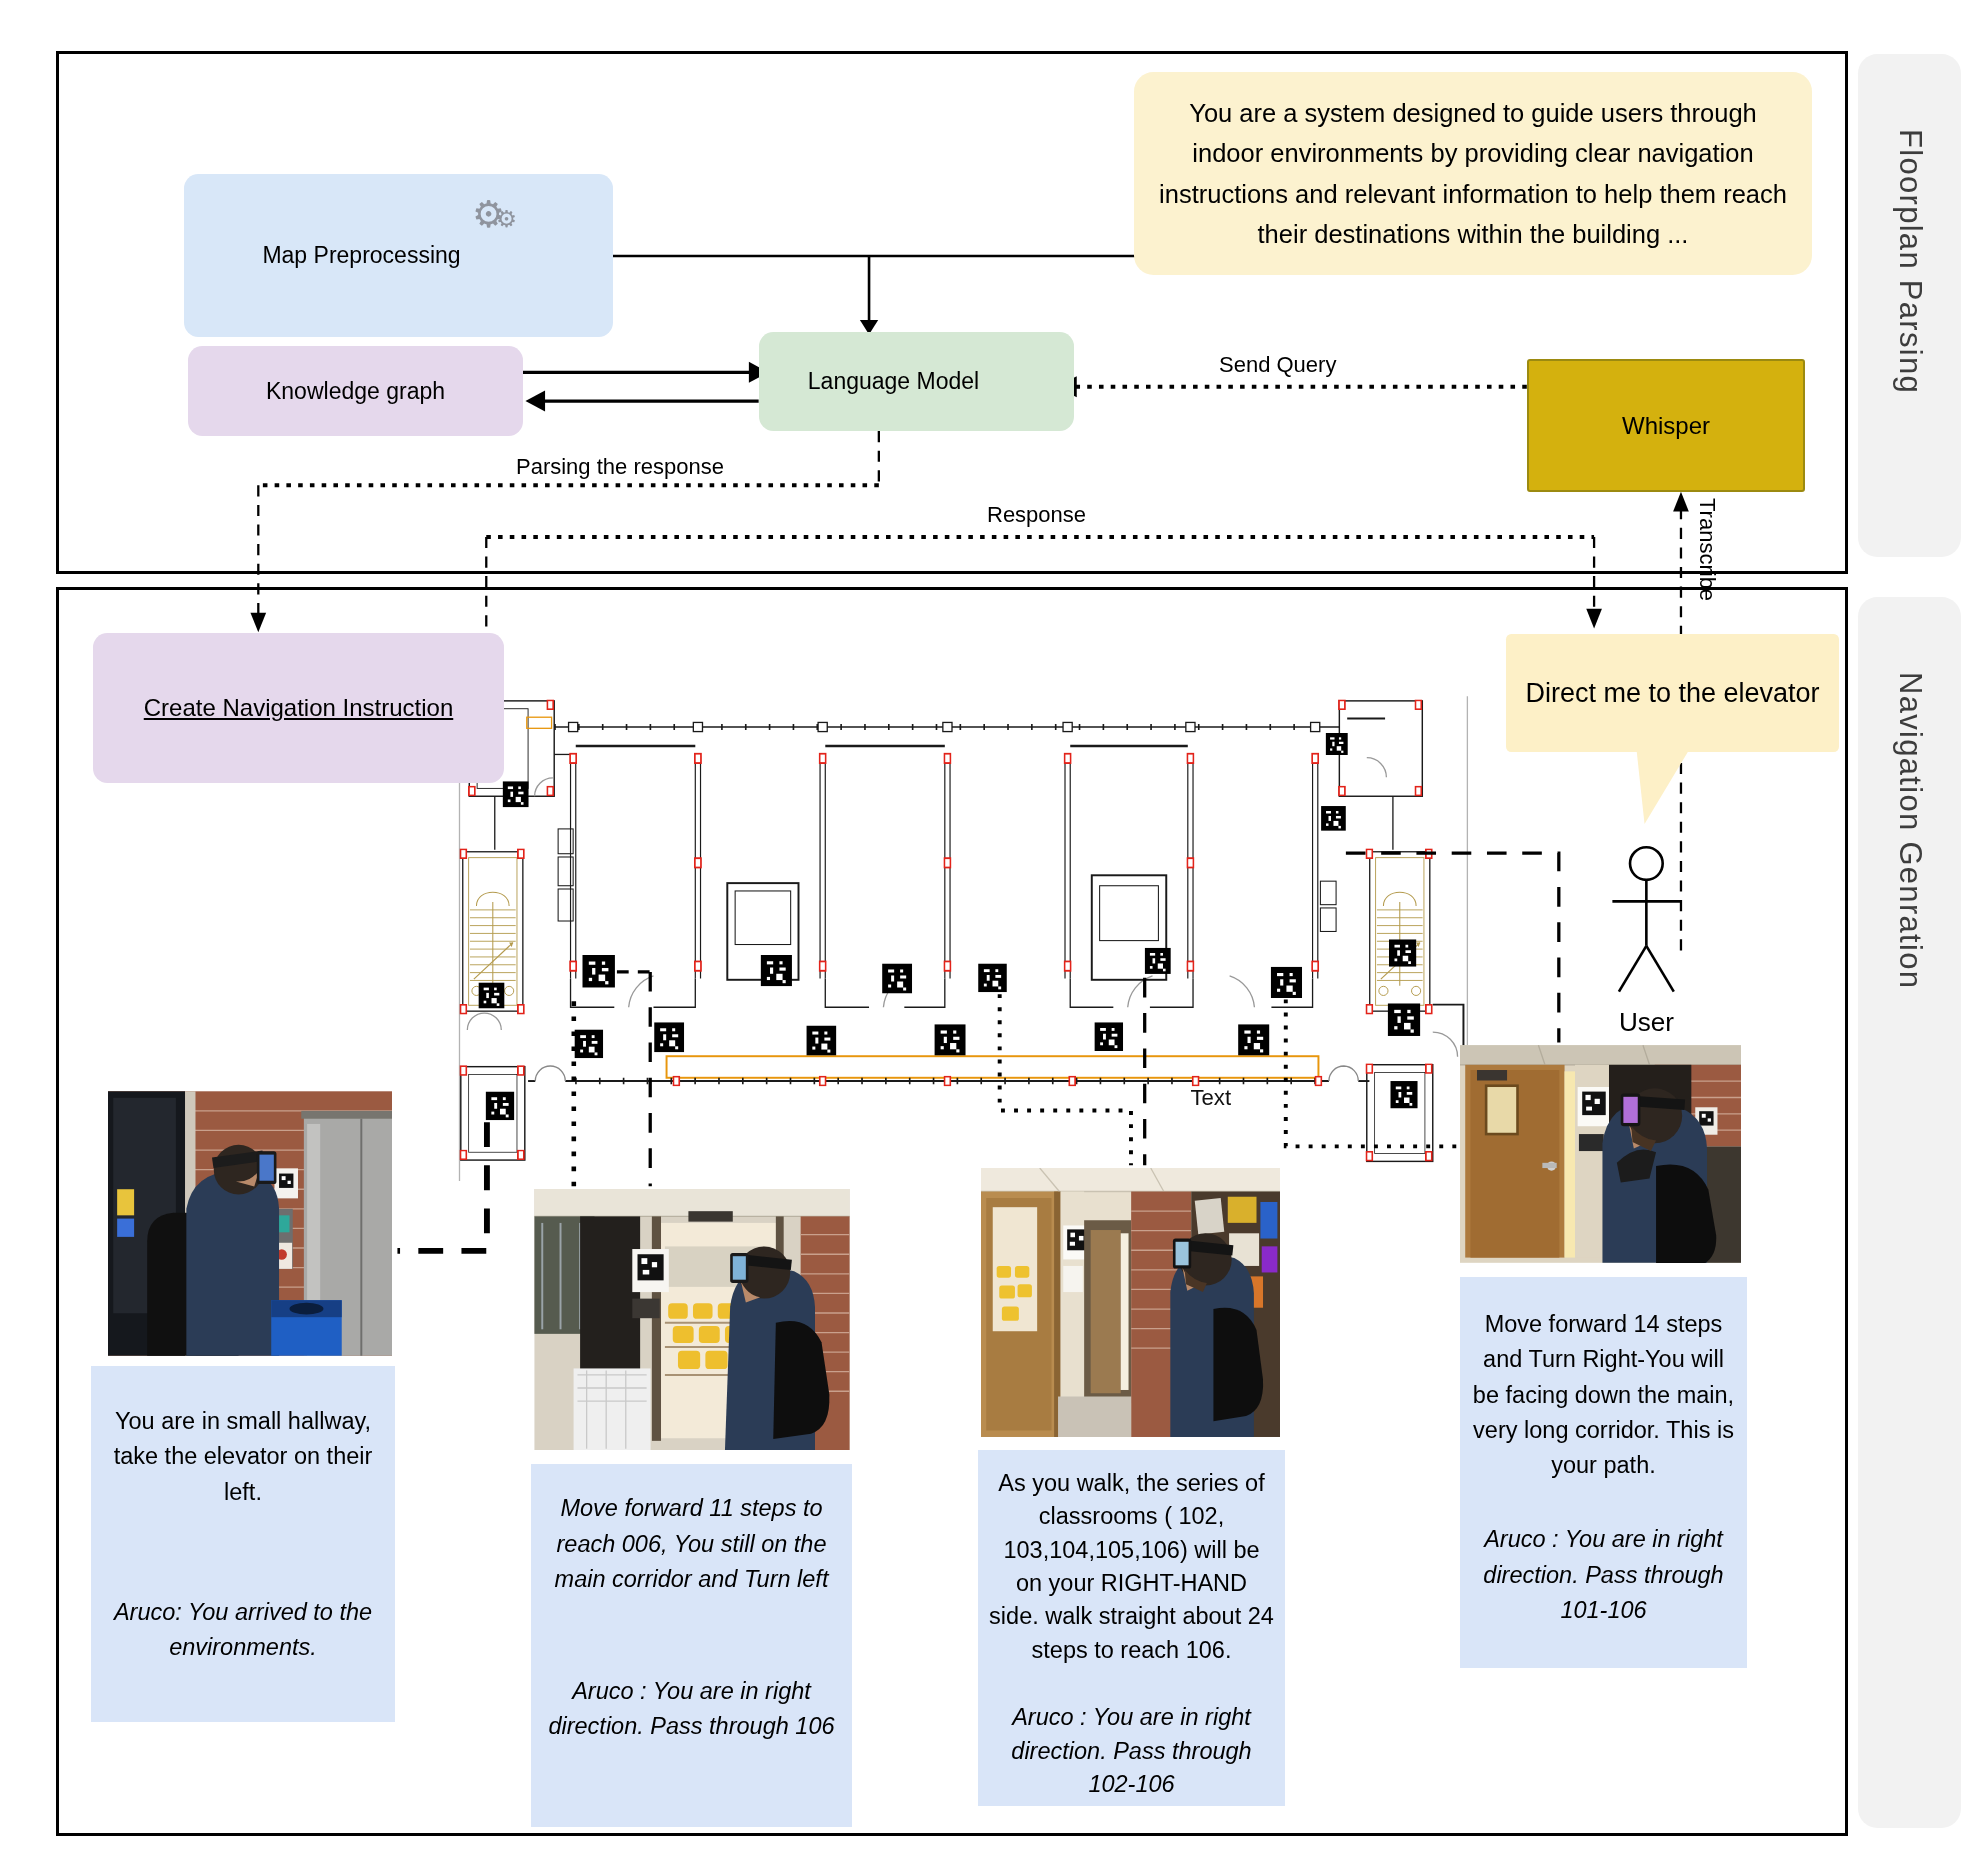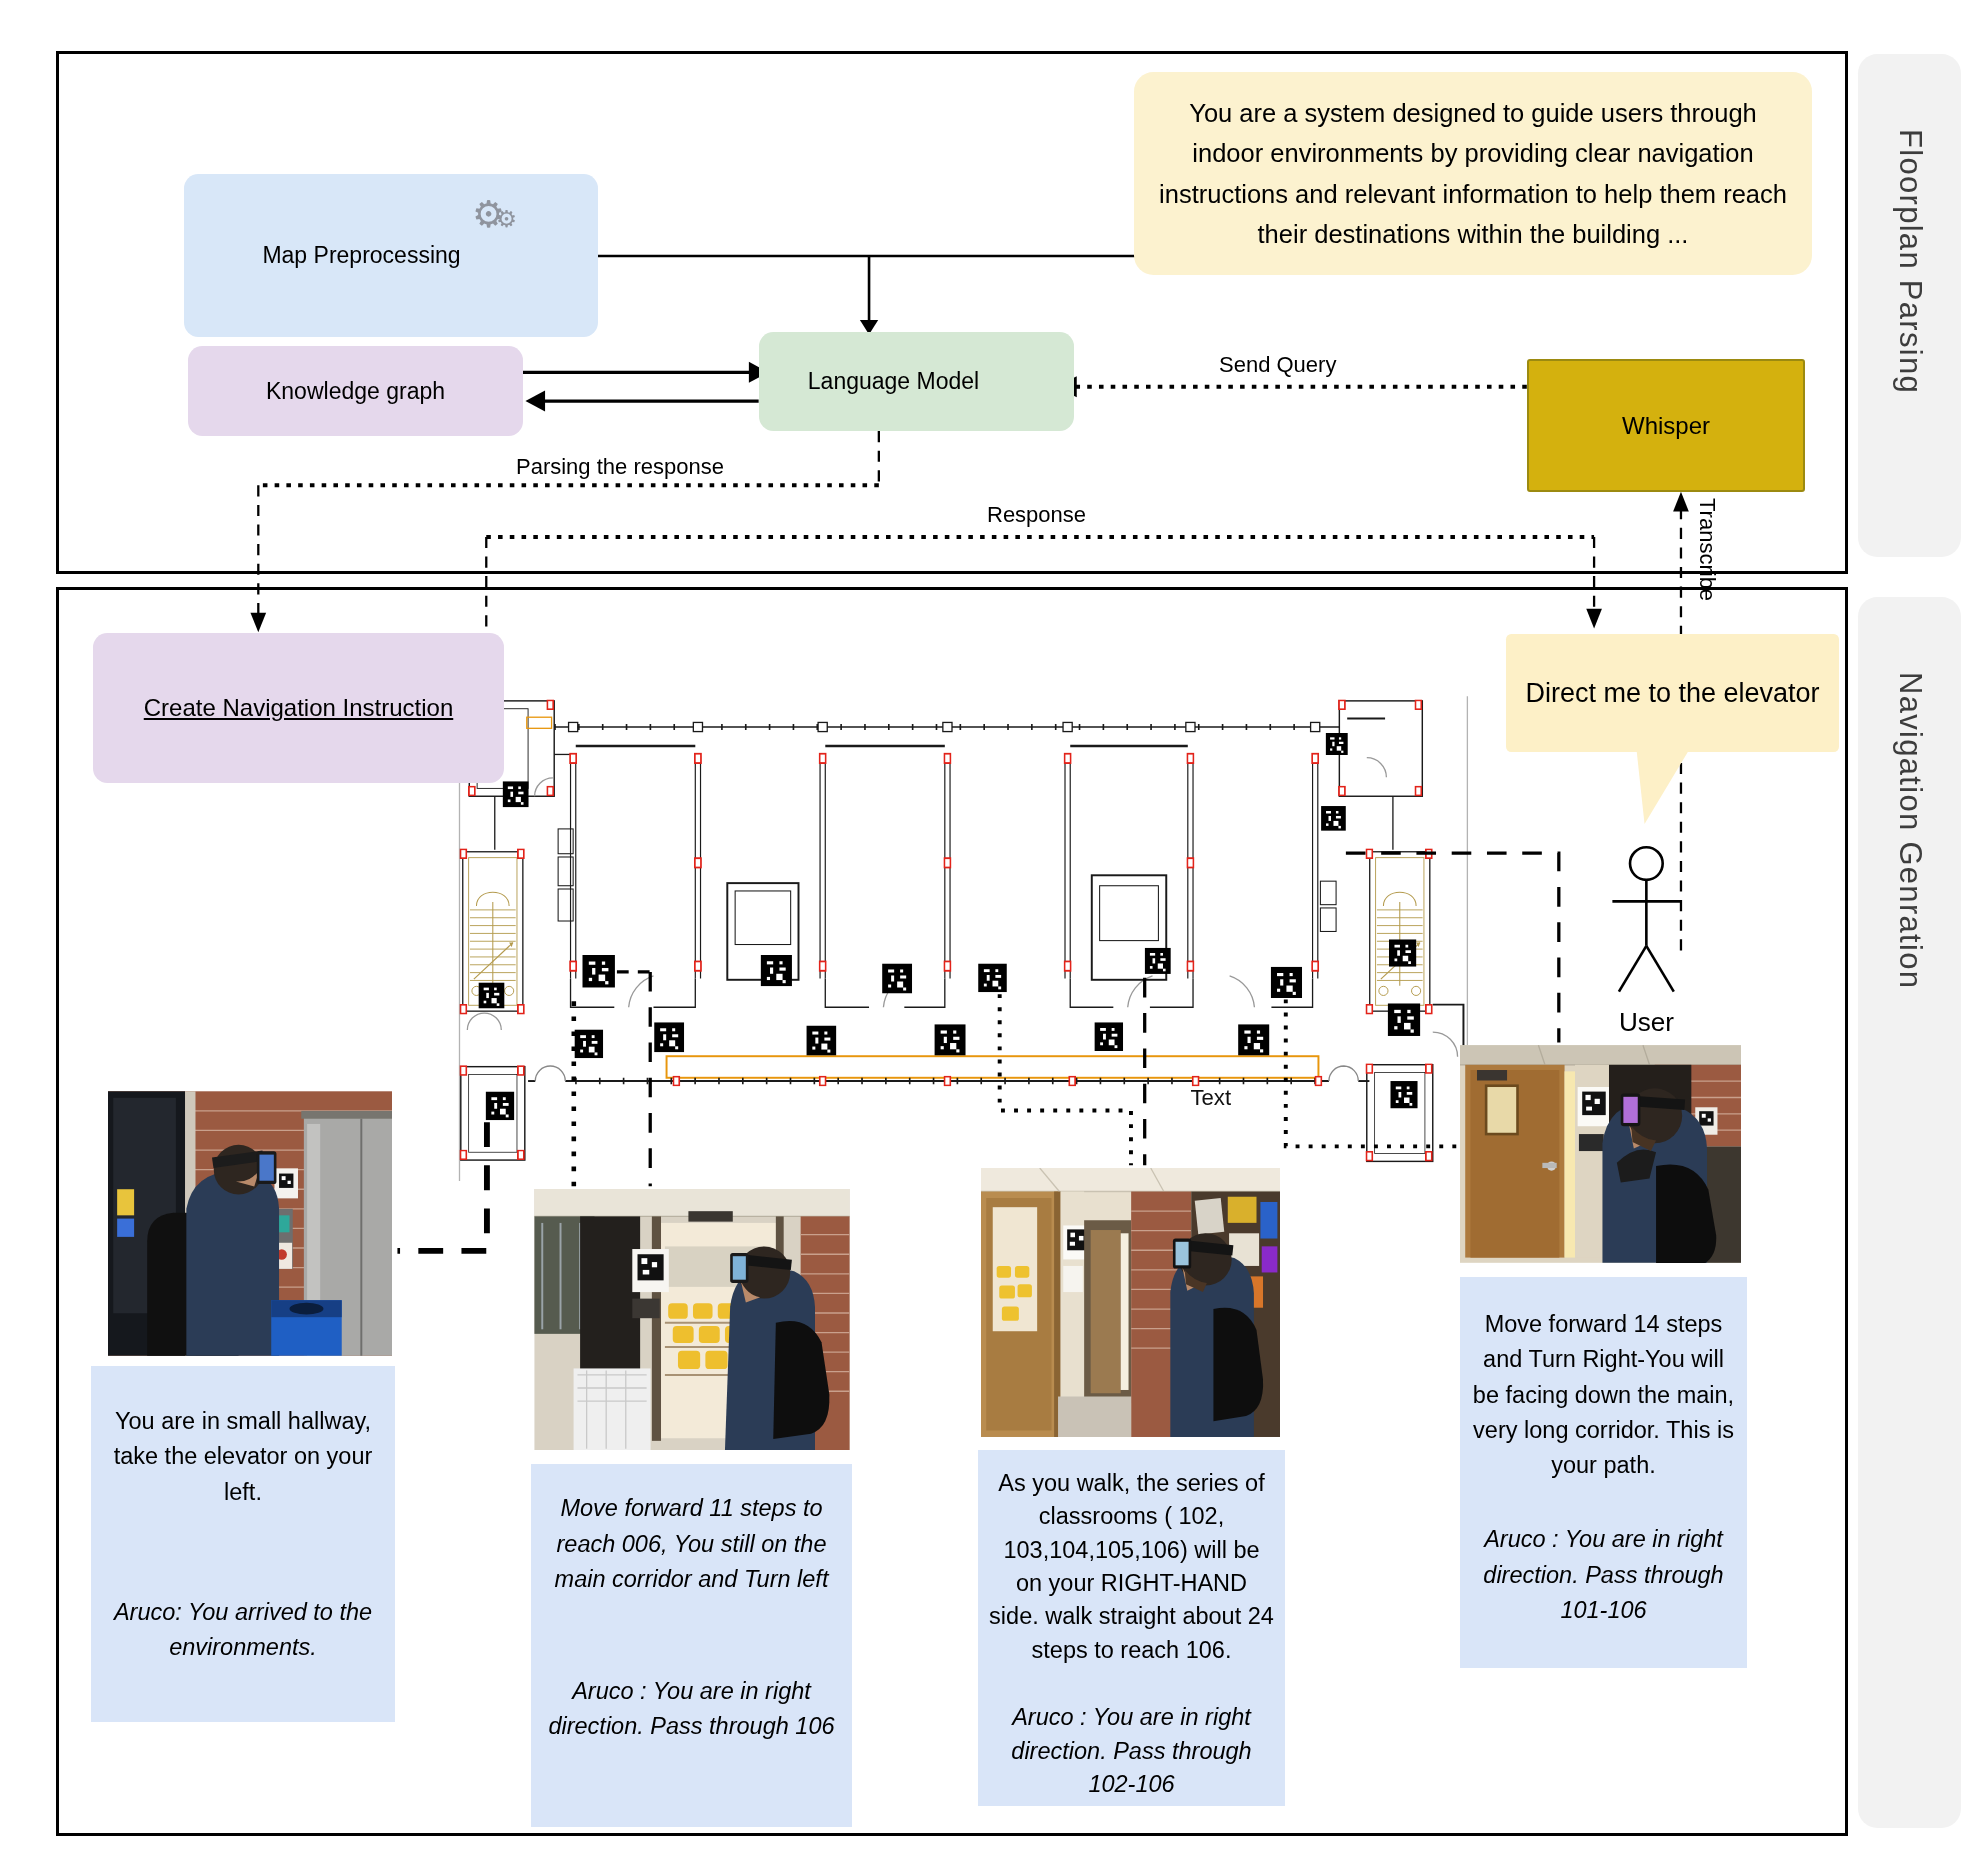--- a/index.html
+++ b/index.html
@@ -333,21 +333,21 @@
       <line x1="1503" y1="574" x2="1567" y2="574"></line>
       <line x1="1512" y1="549" x2="1558" y2="599"></line>
       <line x1="1558" y1="549" x2="1512" y2="599"></line>
       <line x1="1546" y1="543" x2="1522" y2="605"></line>
       <line x1="1561" y1="557" x2="1509" y2="591"></line>
     </g>
   </svg>
 
   <div style="position:absolute;inset:0;z-index:2;pointer-events:none;">
 
-    <div class="node blue" style="left:184px;top:174px;width:355px;height:163px;padding-right:59px;">
+    <div class="node blue" style="left:184px;top:174px;width:355px;height:163px;padding-right:74px;">
       <span>Map Preprocessing</span>
     </div>
     <div class="gears" style="left:472px;top:196px;font-size:37px;">⚙<span style="font-size:23.5px;margin-left:-9.1px;">⚙</span></div>
 
     <div class="node yellow" style="left:1134px;top:72px;width:644px;height:203px;border-radius:19.6px;font-size:25.5px;line-height:1.58;padding:0 17px;">
       <span>You are a system designed to guide users through indoor environments by providing clear navigation instructions and relevant information to help them reach their destinations within the building ...</span>
     </div>
 
     <div class="node purple" style="left:188px;top:346px;width:335px;height:90px;">
       <span>Knowledge graph</span>
@@ -595,21 +595,21 @@
     <path d="M240,180 q30,-30 60,-16 l-10,40 -44,6 z" fill="#1c1c1c"></path>
     <circle cx="298" cy="108" r="42" fill="#2e2620"></circle>
     <path d="M258,118 a42,42 0 0 0 30,30 l-22,10 z" fill="#b98a6a"></path>
     <path d="M262,124 q16,20 38,22 l-8,16 -28,-14 z" fill="#473323"></path>
     <rect x="258" y="80" width="86" height="16" fill="#141414" transform="rotate(4 300 88)"></rect>
     <rect x="246" y="74" width="30" height="50" rx="5" fill="#151515"></rect>
     <rect x="250" y="79" width="22" height="40" fill="#b06fd8"></rect>
   </svg>
 
   <div class="caption" style="left:91px;top:1366px;width:304px;height:356px;padding-top:38px;z-index:2;">
-    <p>You are in small hallway, take the elevator on your left.</p>
+    <p>You are in small hallway, take the elevator on their left.</p>
     <p class="aruco-text" style="margin-top:85px;">Aruco: You arrived to the environments.</p>
   </div>
 
   <div class="caption" style="left:531px;top:1464px;width:321px;height:363px;padding-top:27.4px;z-index:2;">
     <p class="italic-main">Move forward 11 steps to reach 006, You still on the main corridor and Turn left</p>
     <p class="aruco-text" style="margin-top:77px;">Aruco : You are in right direction. Pass through 106</p>
   </div>
 
   <div class="caption" style="left:978px;top:1450px;width:307px;height:356px;padding-top:17px;line-height:1.42;z-index:2;">
     <p>As you walk, the series of classrooms ( 102, 103,104,105,106) will be on your RIGHT-HAND side. walk straight about 24 steps to reach 106.</p>

